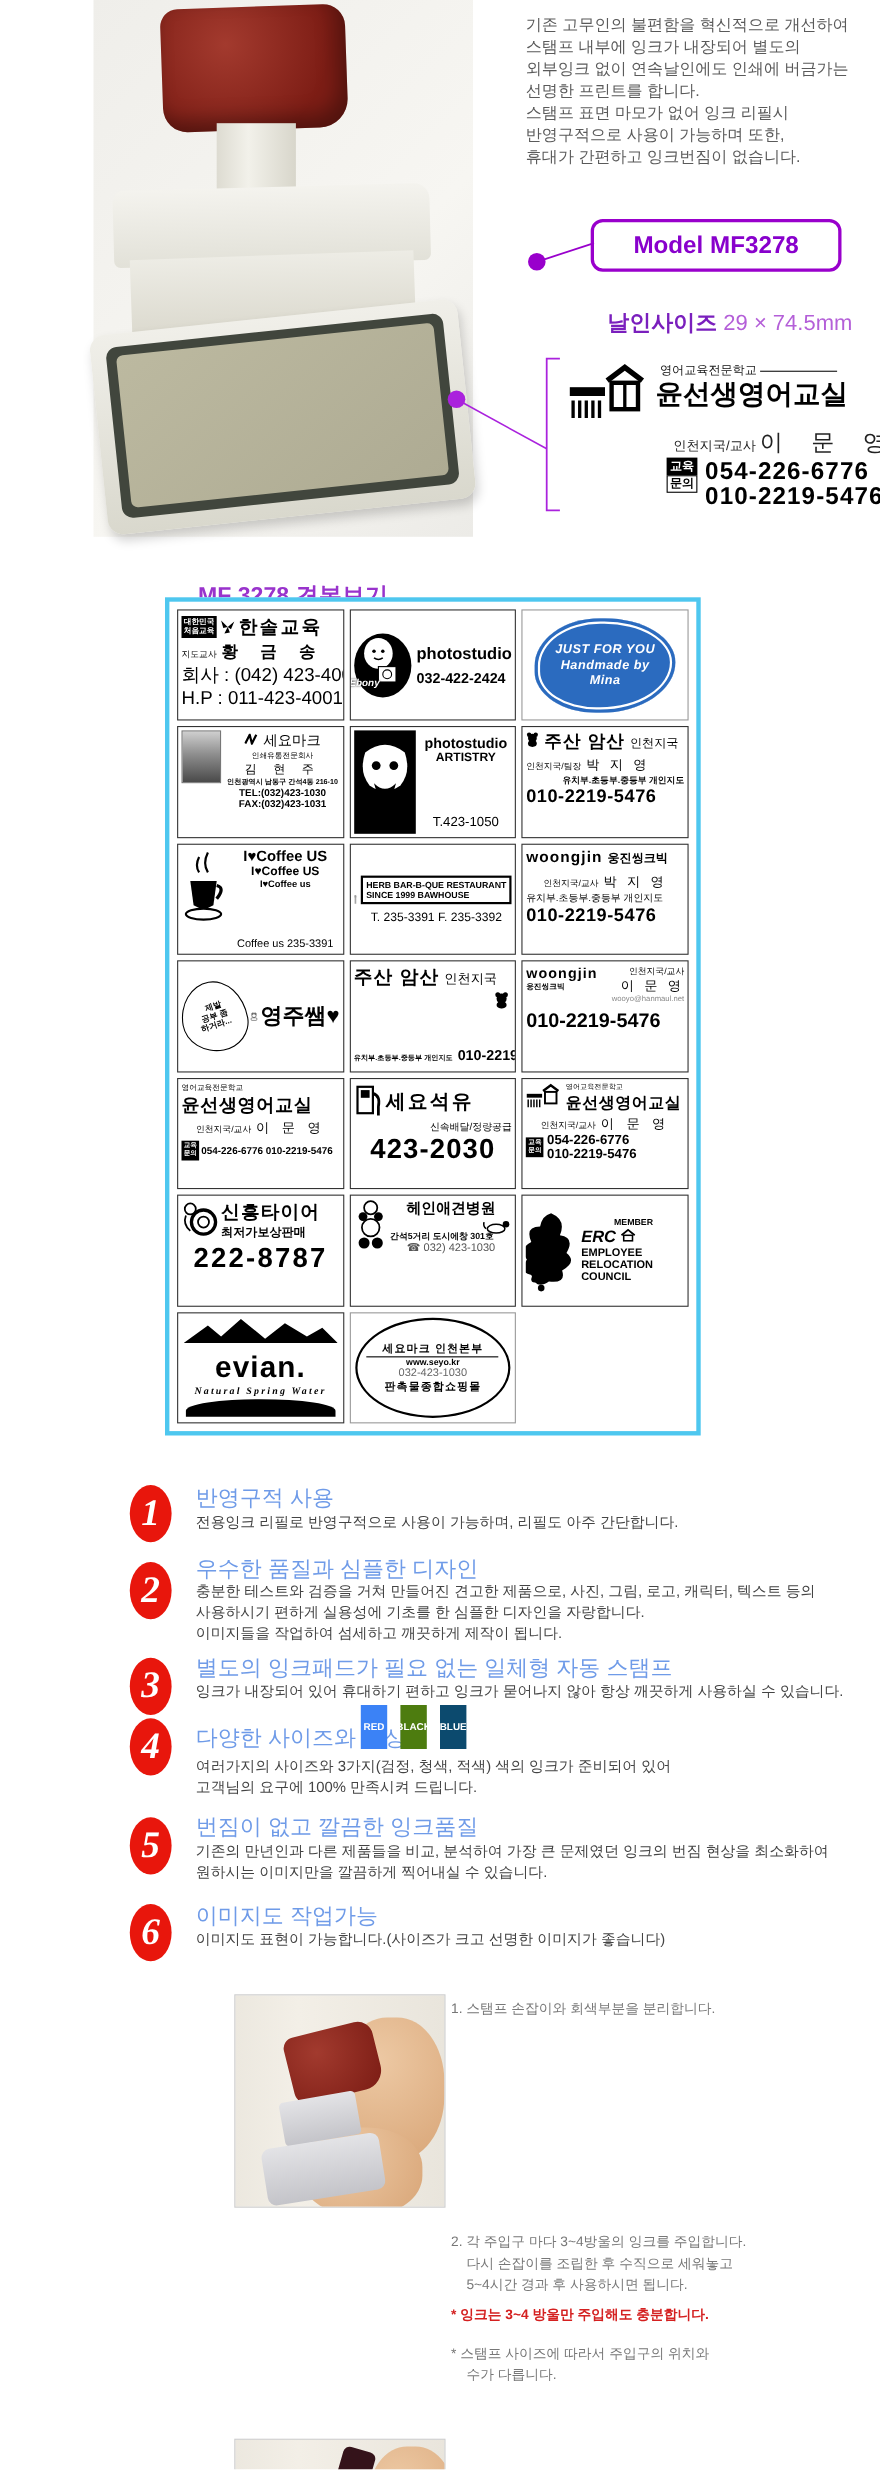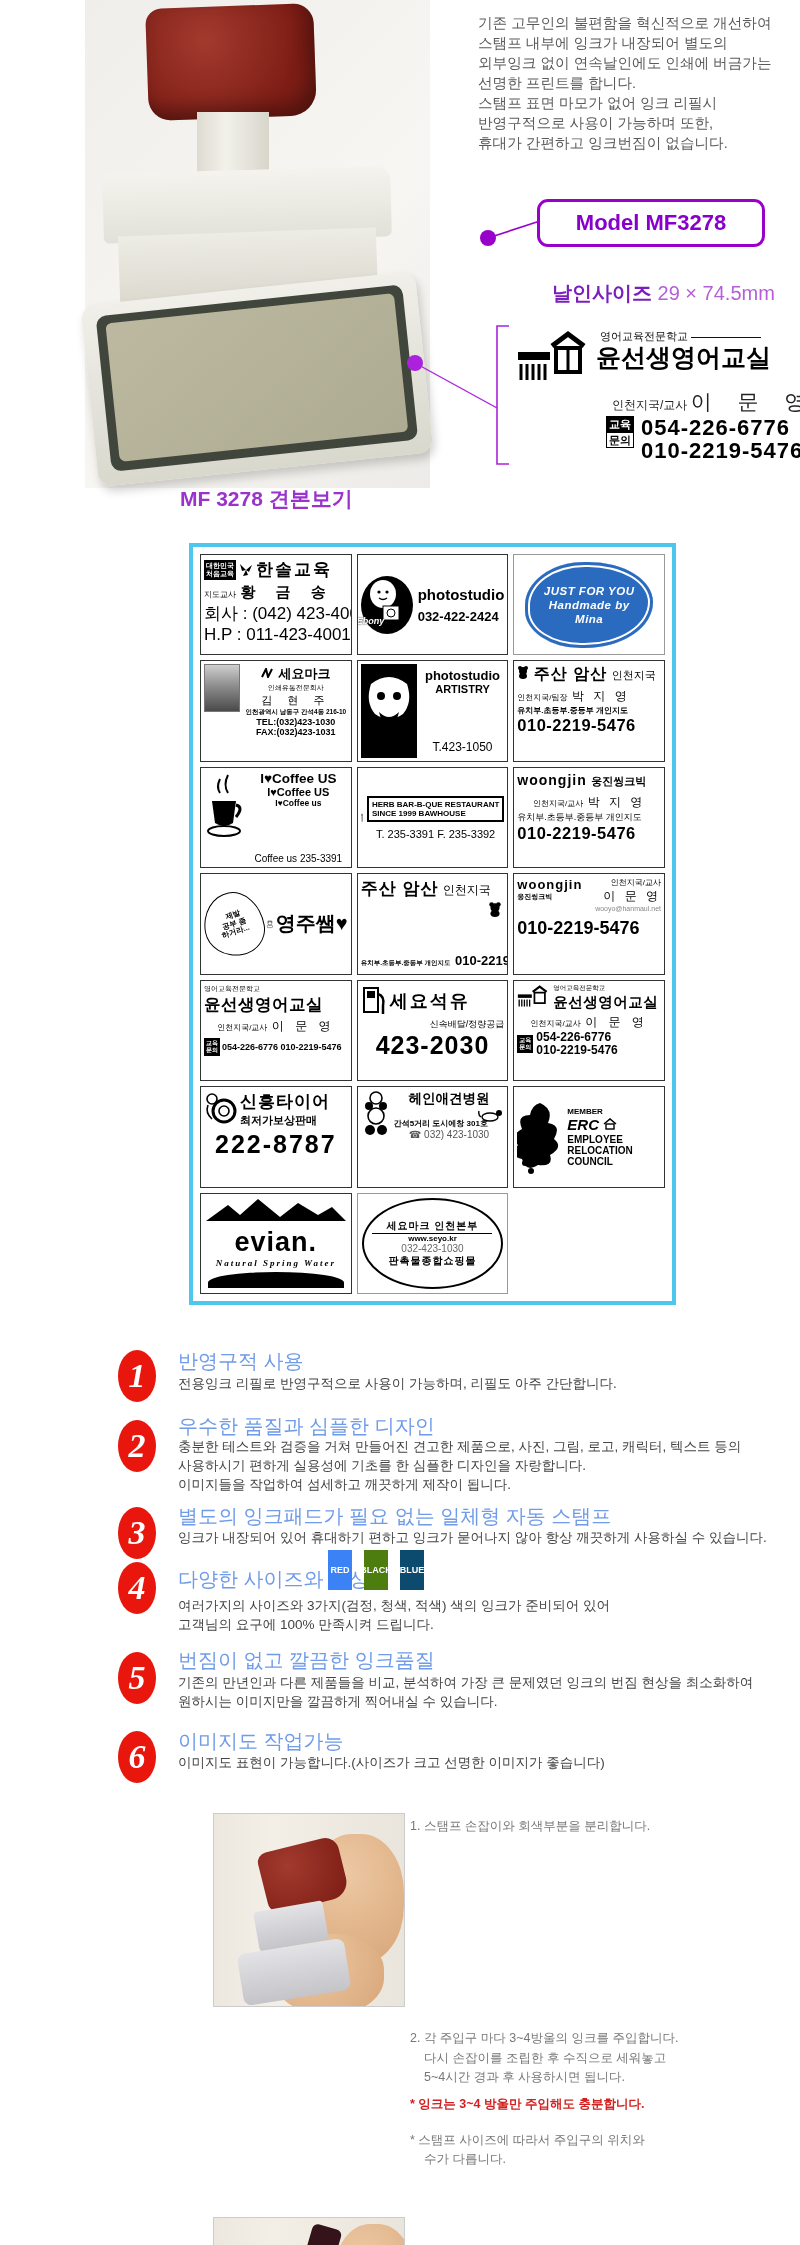--- a/index.html
+++ b/index.html
@@ -38,32 +38,32 @@
   .imp-role{left:612px;top:388px;font-size:12px;color:#222;white-space:nowrap;}
   .imp-name{font-size:21px;letter-spacing:10px;font-weight:500;}
   .cblock{width:30px;height:36px;display:inline-block;vertical-align:top;}
   .cblock span{display:block;width:28px;height:16px;font-size:11px;font-weight:bold;text-align:center;line-height:16px;}
   .cb1{background:#000;color:#fff;}
   .cb2{background:#fff;color:#000;border:1px solid #000;width:26px !important;height:14px !important;line-height:14px !important;}
   .imp-phones{left:606px;top:416px;}
   .imp-phones .ph{font-size:22px;font-weight:bold;color:#000;line-height:23px;letter-spacing:1px;white-space:nowrap;}
 
   
-  .sample-title{left:180px;top:485px;font-size:21px;font-weight:bold;color:#9933cc;white-space:nowrap;}
+  .sample-title{left:180px;top:527px;font-size:21px;font-weight:bold;color:#9933cc;white-space:nowrap;}
   .sample-box{left:150px;top:543px;width:487px;height:762px;border:4px solid #4ec7ef;box-sizing:border-box;
-      padding:7px;display:grid;grid-template-columns:repeat(3,1fr);grid-auto-rows:1fr;gap:5px;background:#fff;margin-left:39px;}
+      padding:7px;display:grid;grid-template-columns:repeat(3,1fr);grid-auto-rows:1fr;gap:5px;background:#fff;}
   .cell{border:1px solid #333;background:#fff;position:relative;overflow:hidden;color:#000;}
   .cell .pad{position:absolute;inset:3px;}
   .nw{white-space:nowrap;}
 
   .badge-k{display:inline-block;background:#000;color:#fff;font-size:7px;font-weight:bold;line-height:8px;padding:2px 2px;text-align:center;vertical-align:middle;}
   .hansol-title{font-size:17px;font-weight:700;font-family:"Liberation Serif",serif;letter-spacing:2px;}
   .hansol-name{font-size:15px;font-weight:900;letter-spacing:8px;}
   .b11{font-size:17px;font-weight:normal;}
-  .s8{font-size:8px;} .s7{font-size:7px;} .s65{font-size:6.5px;} .s9{font-size:9px;} .s10{font-size:10px;}
+  .s8{font-size:8px;text-align:right;} .s7{font-size:7px;} .s65{font-size:6.5px;} .s9{font-size:9px;} .s10{font-size:10px;}
 
   .ebony{width:52px;height:58px;background:#000;border-radius:50%;position:relative;flex:none;}
   .ebony .txt{position:absolute;left:-4px;bottom:8px;color:#fff;font-style:italic;font-weight:bold;font-size:9px;text-shadow:0 0 2px #000;}
   .cloud{width:128px;height:86px;background:#2b6bbf;border-radius:48% 52% 55% 45%/52% 48% 55% 45%;
       box-shadow:inset 0 0 0 3px #2b6bbf, inset 0 0 0 5px #fff;display:flex;flex-direction:column;align-items:center;justify-content:center;color:#fff;font-weight:bold;font-style:italic;}
   .cloud div{font-size:11.5px;line-height:14px;letter-spacing:.5px;}
 
   .portrait{width:34px;height:46px;flex:none;background:linear-gradient(180deg,#cfcfcf,#8e8e8e 45%,#4a4a4a);border:1px solid #777;}
   .seyoblk{background:#000;color:#fff;width:62px;flex:none;display:flex;flex-direction:column;align-items:center;justify-content:space-between;padding:2px 0;}
   .seyoblk .logo{font-size:17px;font-weight:bold;letter-spacing:1px;}
@@ -236,21 +236,21 @@
       </div>
     </div>
 
     <div class="cell">
         <div class="pad" style="display:flex;gap:4px;">
       <div class="portrait"></div>
       <div style="text-align:center;flex:1;">
         <div class="nw"><svg width="13" height="10" viewBox="0 0 13 10">
           <path d="M1 9 L5 1 L7 9 L11 1" stroke="#000" stroke-width="2" fill="none"></path>
               </svg>
-          <span style="font-size:13px;font-weight:700;">세요마크</span></div>
+          <span style="font-size:13px;font-weight:400;">세요마크</span></div>
         <div class="s7">인쇄유통전문회사</div>
         <div style="font-size:11px;letter-spacing:6px;" class="nw">김   현   주</div>
         <div class="s65 nw" style="font-weight:bold;">인천광역시 남동구 간석4동 216-10</div>
         <div class="s9 nw" style="font-weight:bold;">TEL:(032)423-1030</div>
         <div class="s9 nw" style="font-weight:bold;">FAX:(032)423-1031</div>
       </div>
     </div>
       </div>
 
 

